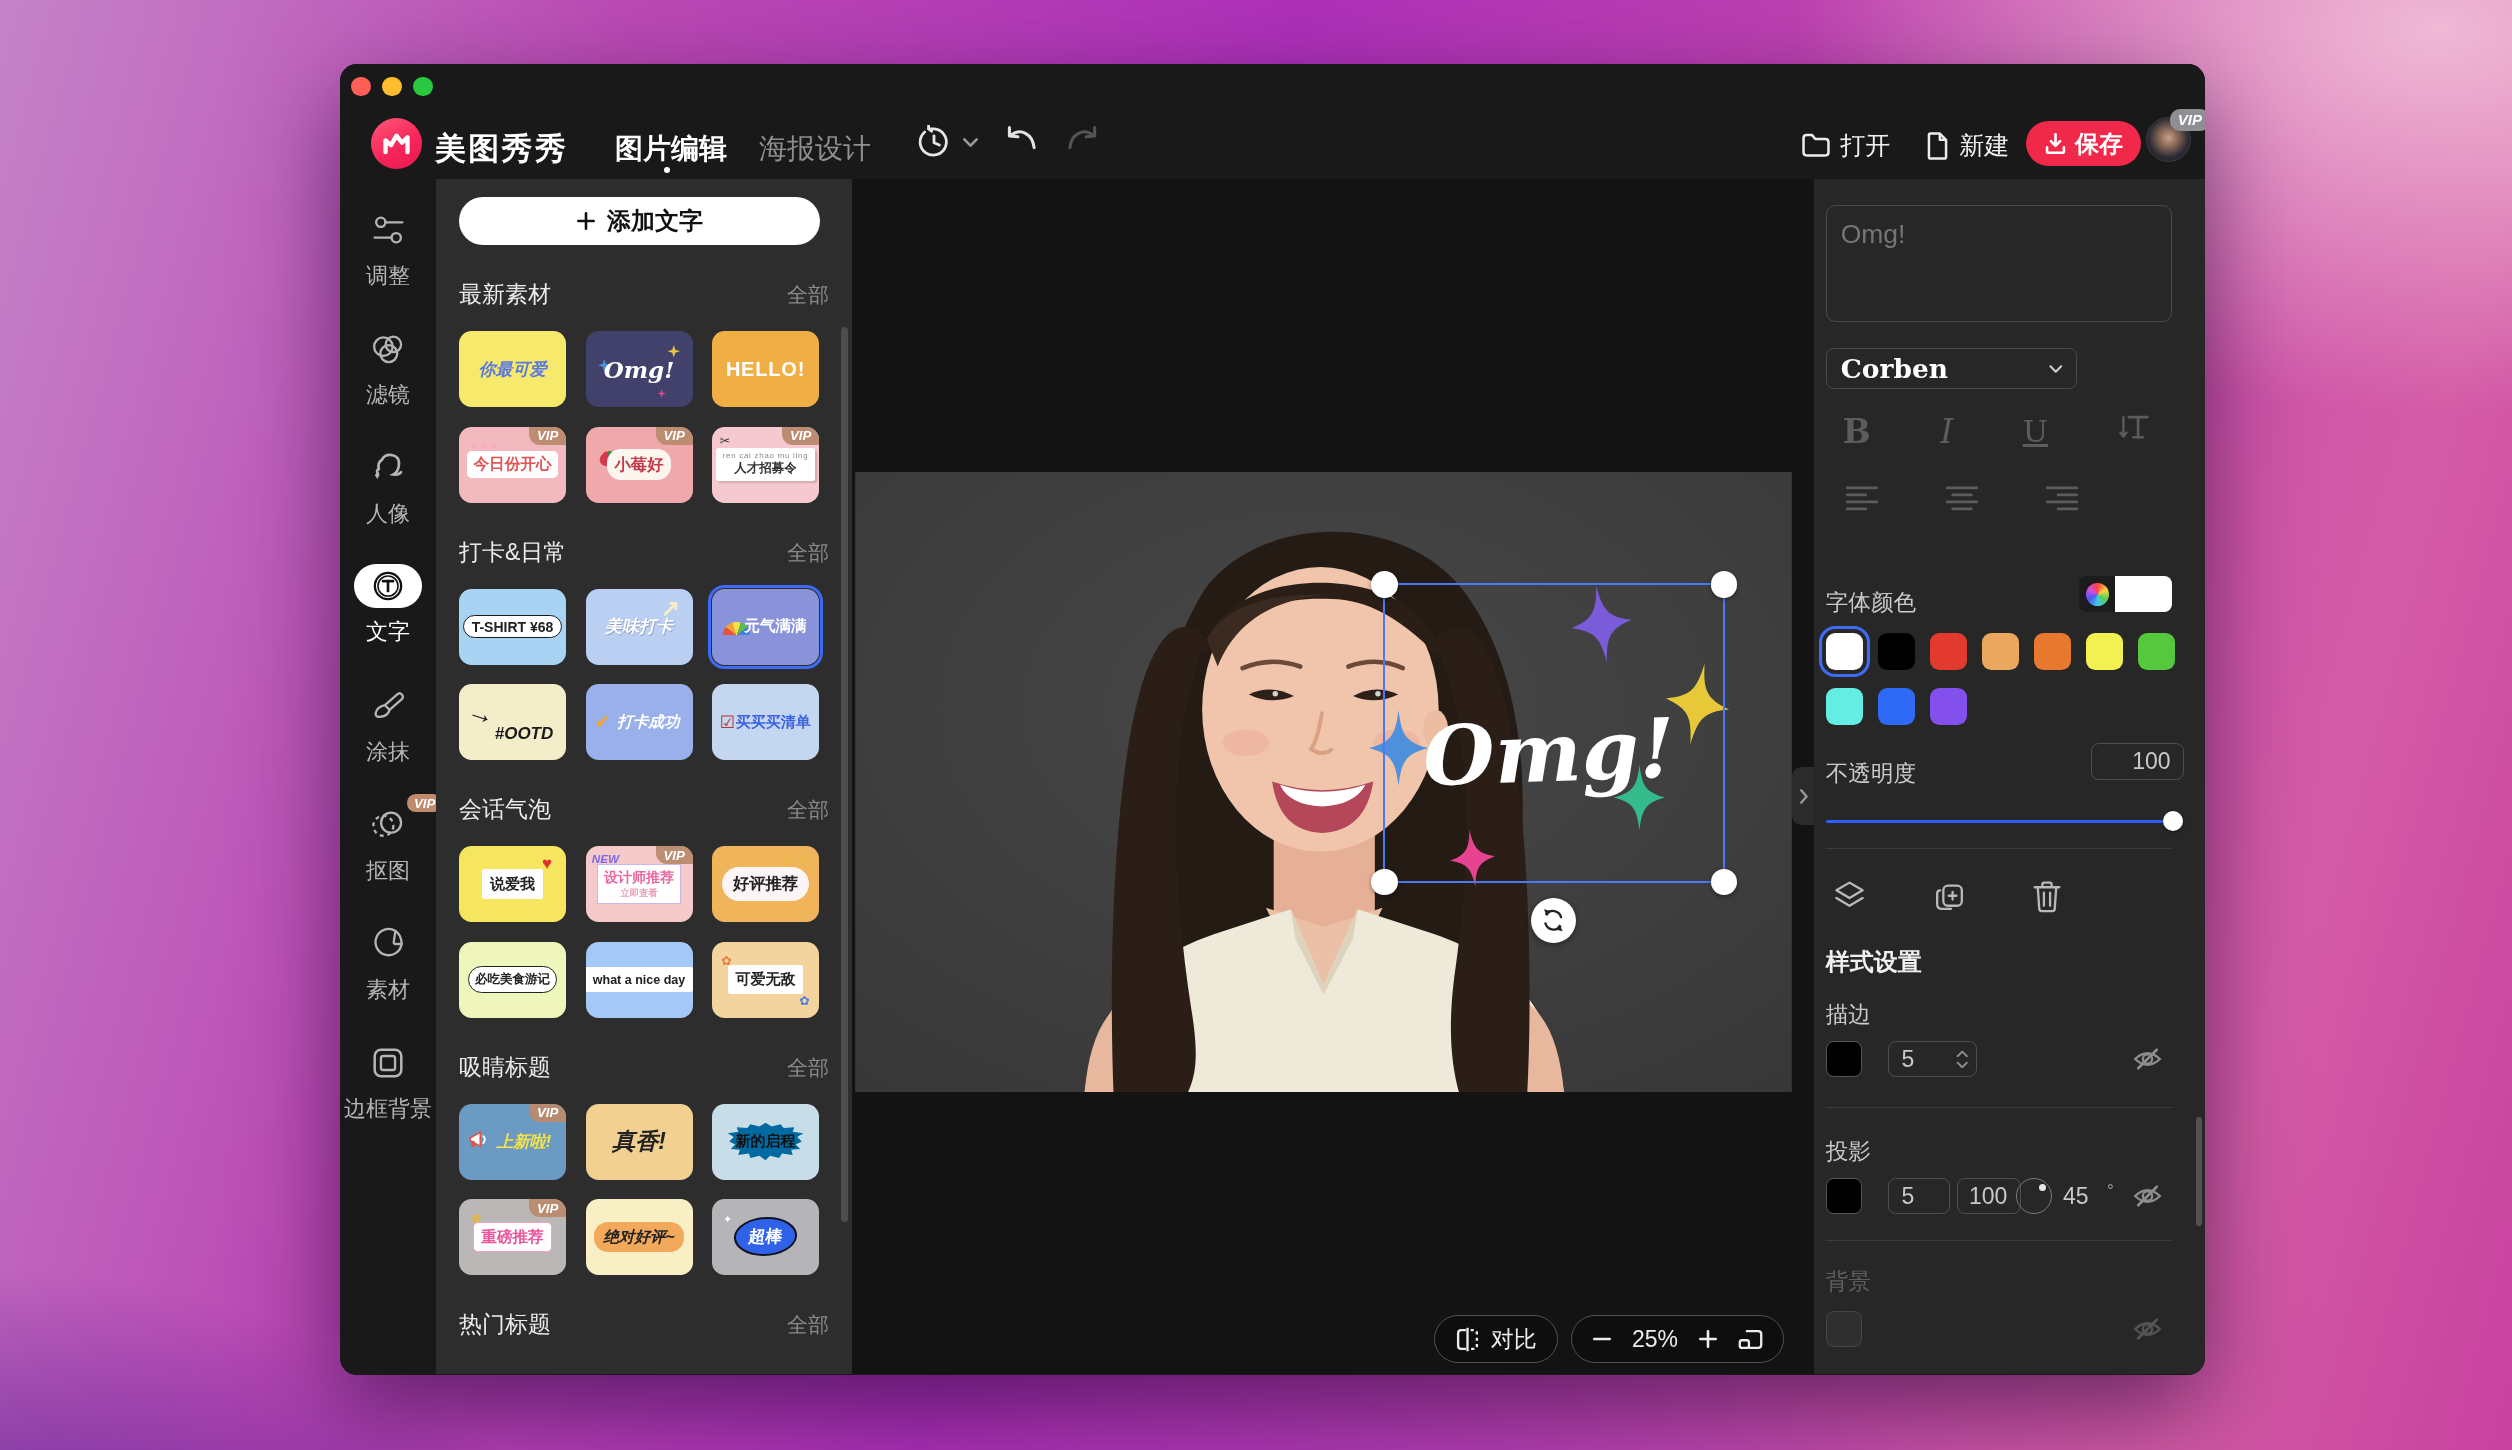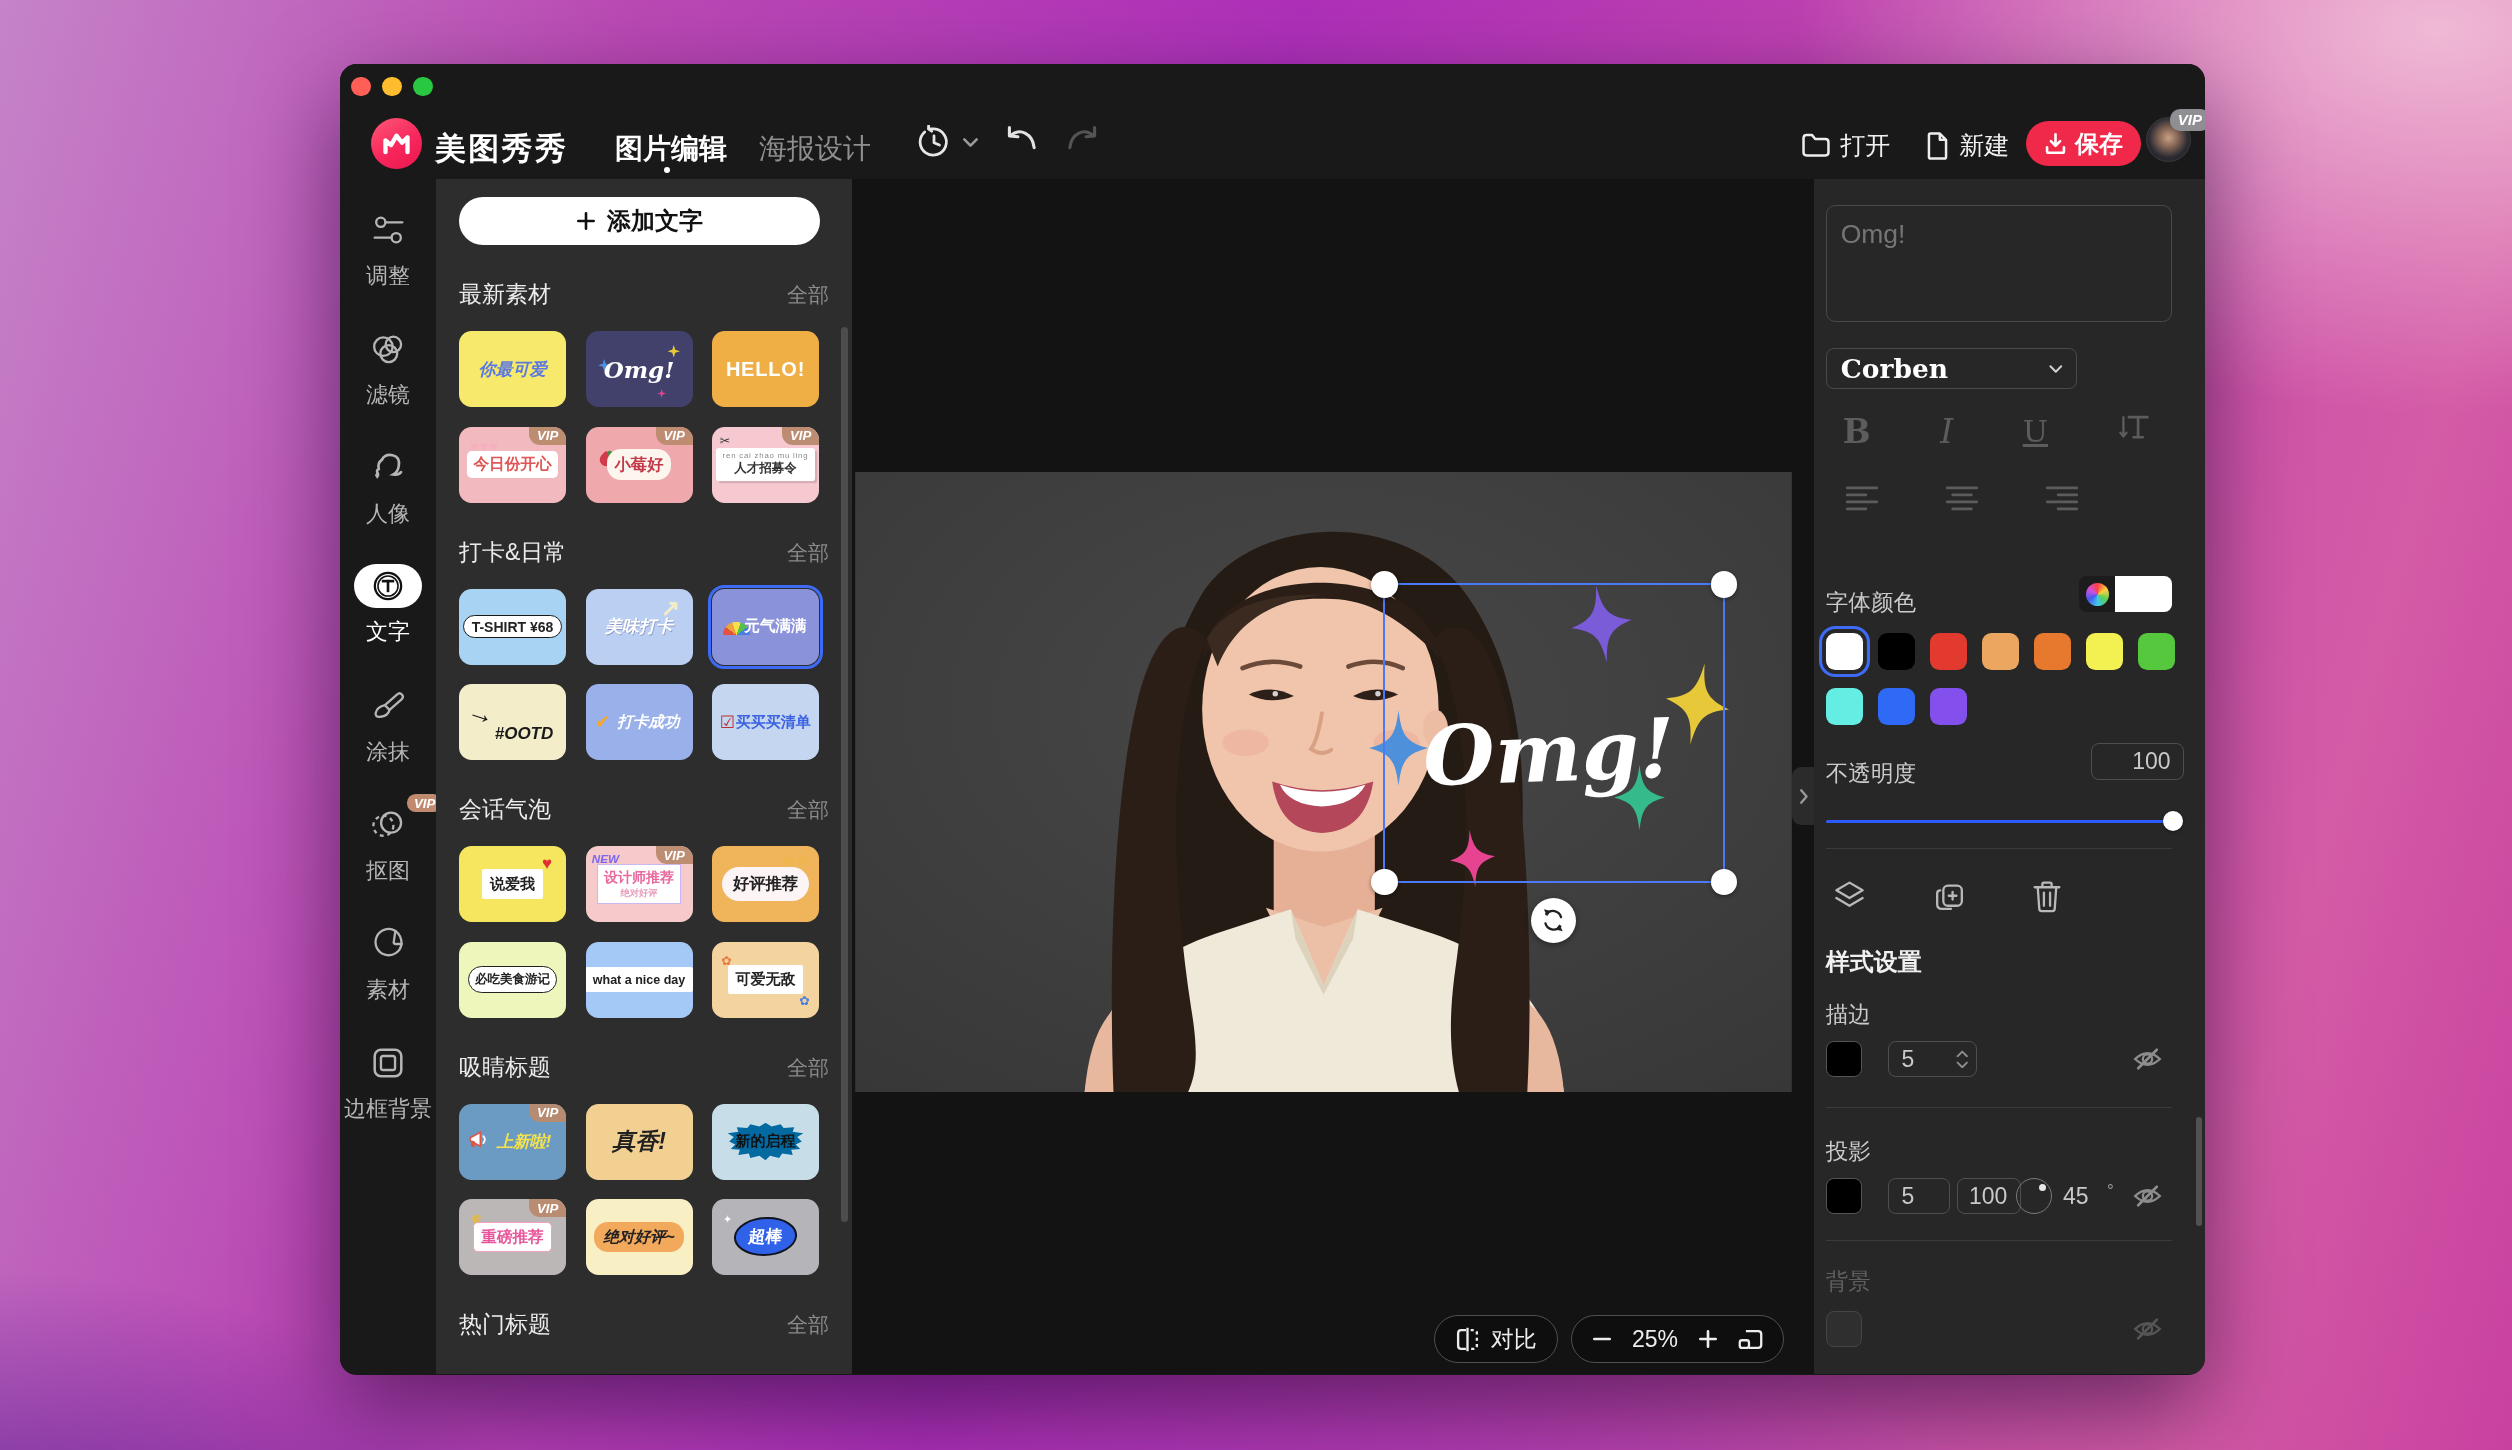--- a/index.html
+++ b/index.html
@@ -365,21 +365,21 @@
         <div class="cards">
           <div class="card" style="background: rgb(246, 229, 95);">
             <span class="deco" style="right:14px;top:7.8px;color:#e03131;font-size:17px">♥</span>
             <span class="lb lb-bubble" style="color: rgb(34, 34, 34);">说爱我</span>
           </div>
           <div class="card" style="background: rgb(246, 202, 202);">
             <span class="card-vip">VIP</span>
             <span class="deco" style="left:6.2px;top:6.2px;color:#7b68ee;font-size:11.7px;font-style:italic;font-weight:bold">NEW</span>
             <span class="lb" style="display: flex; flex-direction: column; align-items: center; background: rgb(255, 255, 255); padding: 3.1px 6.2px; border: 1.6px solid rgb(201, 183, 242); font-size: 14px; color: rgb(232, 106, 158);">
               <span>设计师推荐</span>
-              <span style="font-size:9.3px;color:#e8a0bc">绝对好评</span>
+              <span style="font-size:9.3px;color:#e8a0bc">立即查看</span>
             </span>
           </div>
           <div class="card" style="background: rgb(240, 181, 91);">
             <span class="deco" style="right:9.3px;top:6.2px;color:#e8b931;font-size:14px">☺☺</span>
             <span class="lb lb-cloud" style="color: rgb(34, 34, 34);">好评推荐</span>
           </div>
           <div class="card" style="background: rgb(239, 246, 187);">
             <span class="lb lb-bubble-o" style="color: rgb(34, 34, 34);">必吃美食游记</span>
           </div>
           <div class="card" style="background: rgb(165, 201, 246);">

